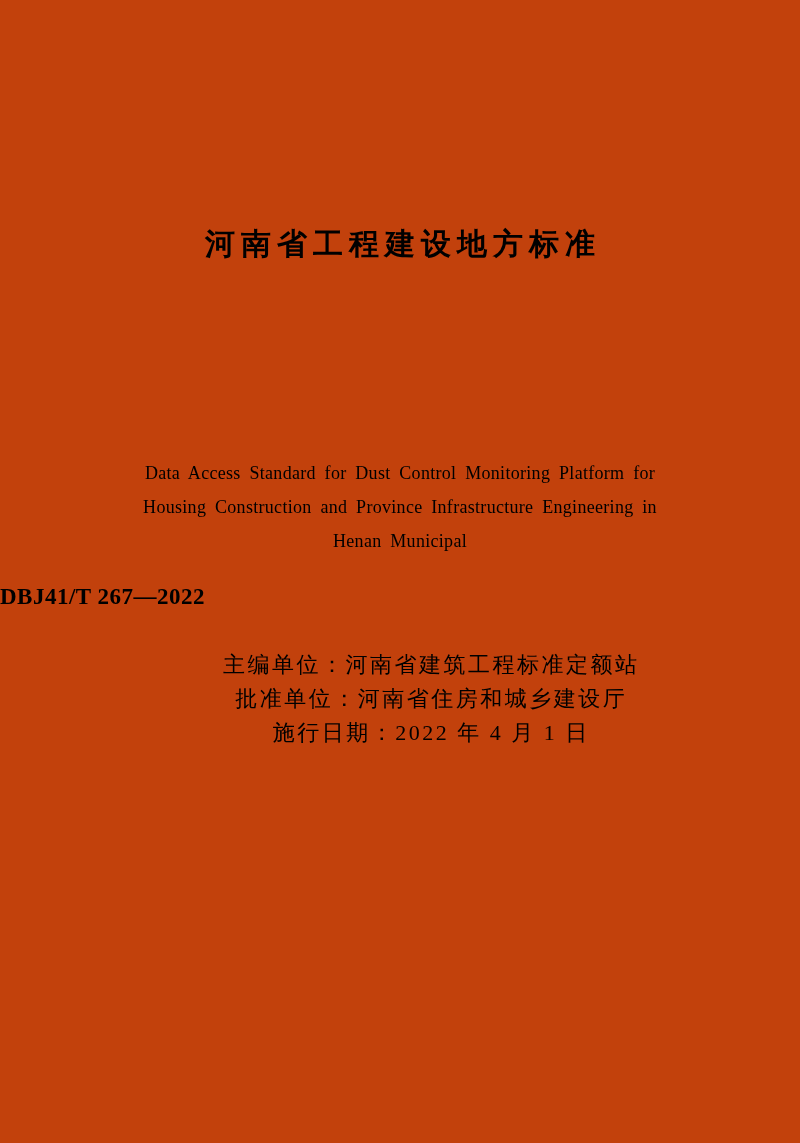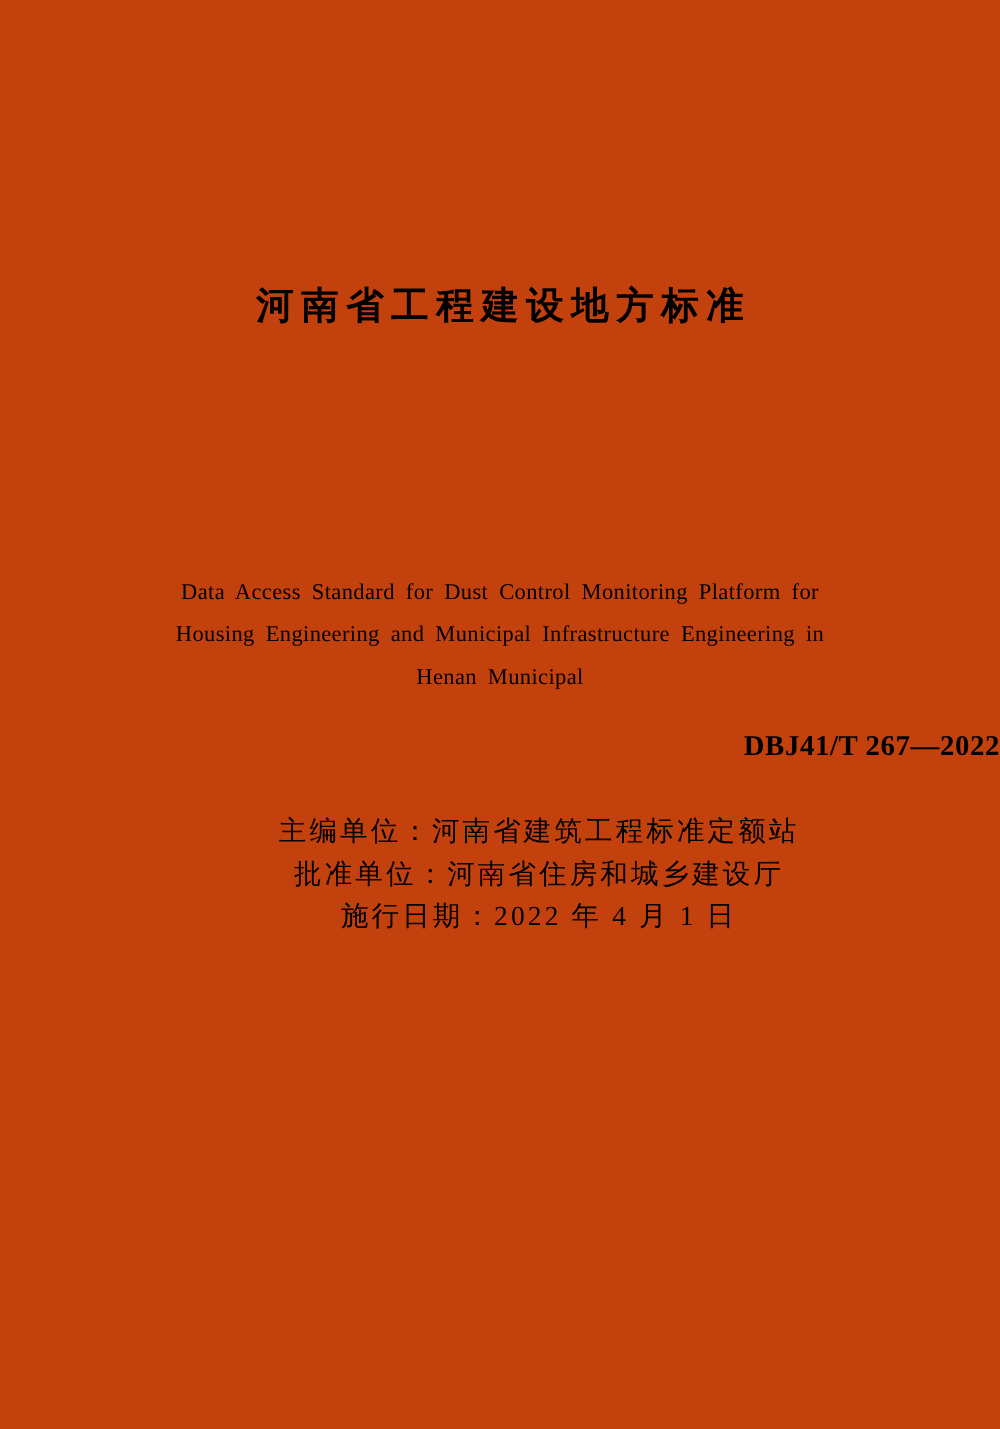--- a/index.html
+++ b/index.html
@@ -51,21 +51,21 @@
     font-size: 18px;
     line-height: 34px;
     word-spacing: 4px;
     letter-spacing: 0.3px;
   }
   .standard-number {
     position: absolute;
     top: 584px;
     left: 0;
     right: 0;
-    text-align: right;
+    text-align: left;
     font-family: "Liberation Serif", serif;
     font-weight: bold;
     font-size: 23px;
     letter-spacing: 0.5px;
   }
   .publication-info {
     position: absolute;
     top: 648px;
     left: 223px;
     font-family: "Liberation Serif", serif;
@@ -80,21 +80,21 @@
 </head>
 <body>
 
 <div class="page">
 
   <div class="series-label">河南省工程建设地方标准</div>
 
 
   <div class="title-en">
     <div>Data Access Standard for Dust Control Monitoring Platform for</div>
-    <div>Housing Engineering and Municipal Infrastructure Engineering in</div>
+    <div>Housing Construction and Province Infrastructure Engineering in</div>
     <div>Henan Municipal</div>
   </div>
 
   <div class="standard-number">DBJ41/T 267—2022</div>
 
   <div class="publication-info">
     <div class="info-line">
       <span>主编单位：</span><span>河南省建筑工程标准定额站</span>
     </div>
     <div class="info-line">

